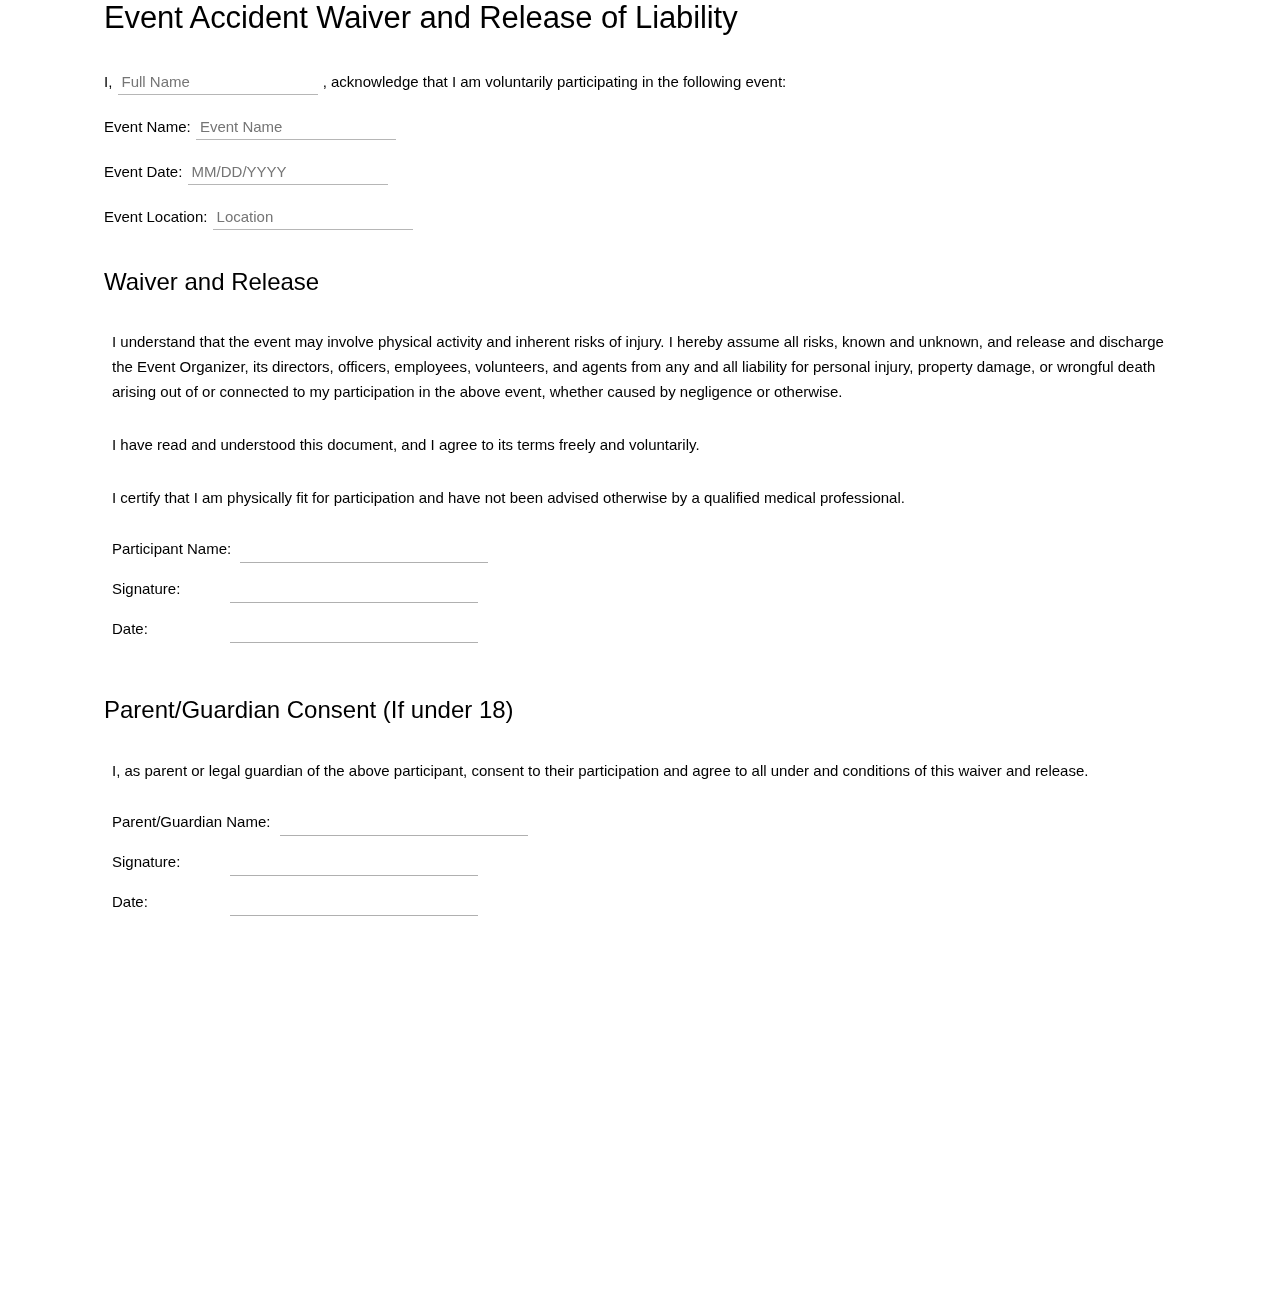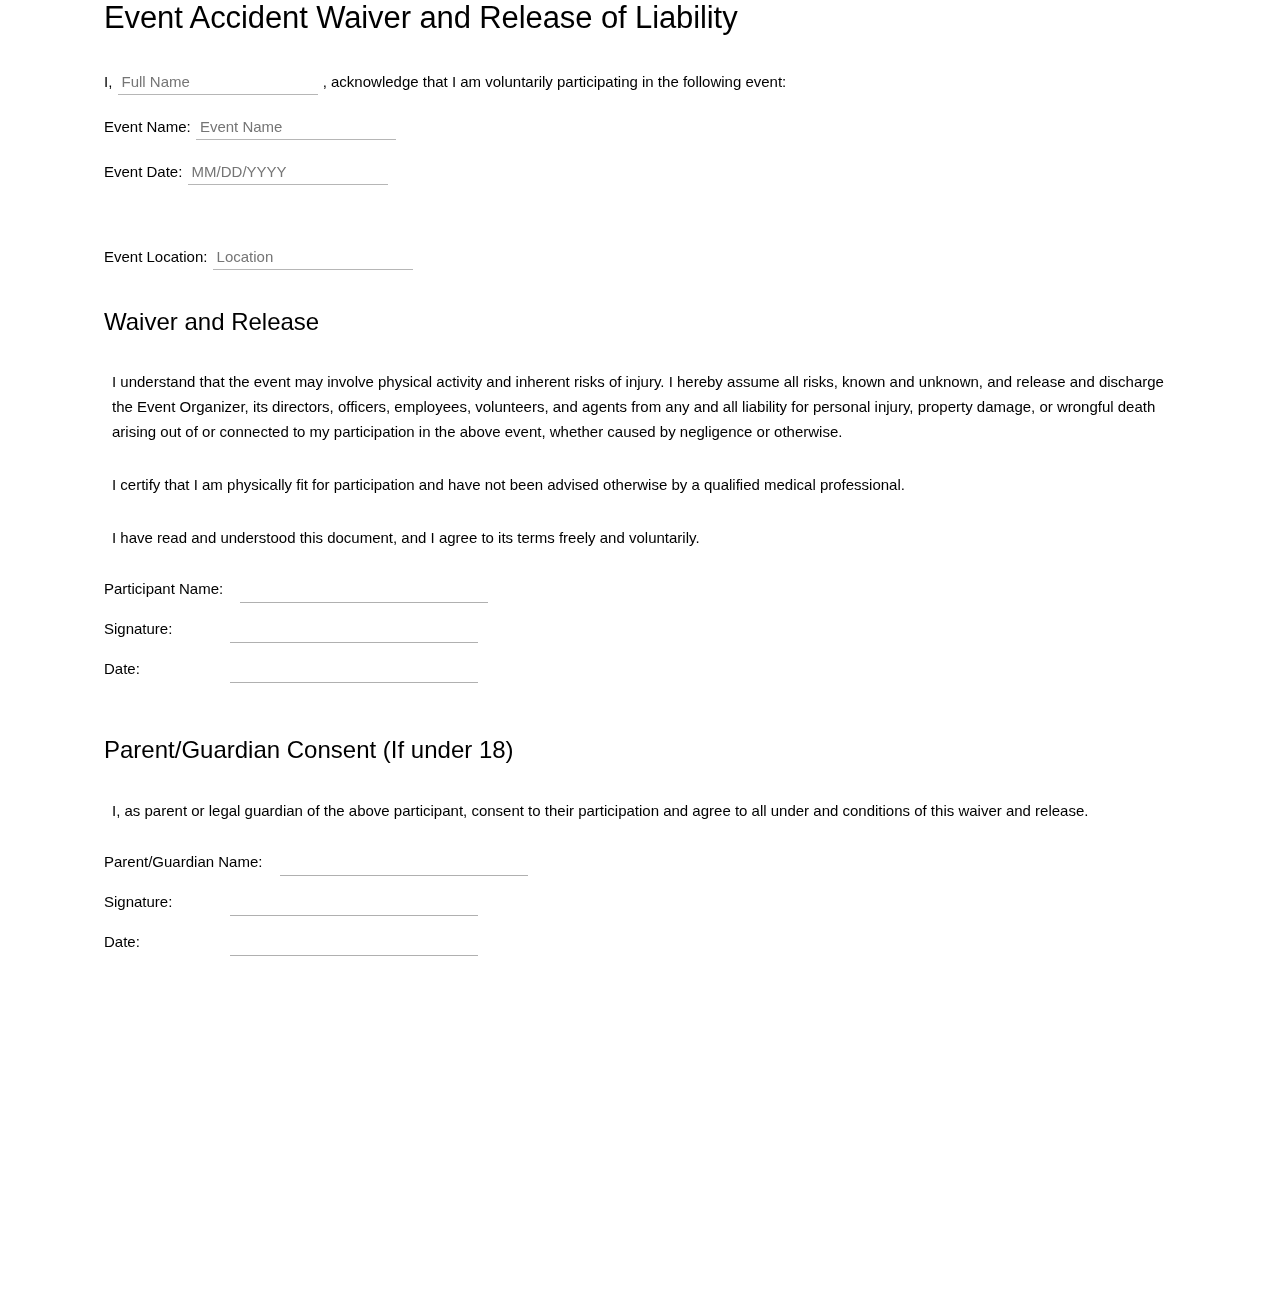--- a/index.html
+++ b/index.html
@@ -65,21 +65,21 @@
     color: #000;
     vertical-align: baseline;
   }
   .field-input::placeholder {
     color: #757575;
     opacity: 1;
   }
   .inp-fullname { width: 200px; }
   .inp-eventname { width: 200px; }
   .inp-eventdate { width: 200px; }
-  .inp-eventlocation { width: 200px; margin-top: 40px; }
+  .inp-eventlocation { width: 200px; }
 
   
   .form-row {
     margin-top: 22px;
     font-size: 15px;
     line-height: 20px;
     white-space: nowrap;
   }
   .form-row .row-label {
     display: inline-block;
@@ -111,21 +111,21 @@
   
   .sig-block { padding-top: 14px; }
   .sig-row {
     position: relative;
     height: 40px;
     font-size: 15px;
     line-height: 20px;
   }
   .sig-row .sig-label {
     position: absolute;
-    left: 0;
+    left: 8px;
     top: 7px;
     white-space: nowrap;
   }
   .sig-row .sig-line {
     position: absolute;
     border-bottom: 1px solid #b0b0b0;
     height: 0;
   }
 
   
@@ -164,23 +164,23 @@
 
     <div class="form-row">
       <span class="row-label">Event Location:</span>
       <input class="field-input inp-eventlocation" type="text" placeholder="Location" style="">
     </div>
 
     <h2 class="section-heading">Waiver and Release</h2>
 
     <p class="para first">I understand that the event may involve physical activity and inherent risks of injury. I hereby assume all risks, known and unknown, and release and discharge the Event Organizer, its directors, officers, employees, volunteers, and agents from any and all liability for personal injury, property damage, or wrongful death arising out of or connected to my participation in the above event, whether caused by negligence or otherwise.</p>
 
+    <p class="para">I have read and understood this document, and I agree to its terms freely and voluntarily.</p>
+
     <p class="para">I certify that I am physically fit for participation and have not been advised otherwise by a qualified medical professional.</p>
-
-    <p class="para">I have read and understood this document, and I agree to its terms freely and voluntarily.</p>
 
 
     <div class="sig-block">
       <div class="sig-row pi-name">
         <span class="sig-label">Participant Name:</span>
         <span class="sig-line"></span>
       </div>
       <div class="sig-row pi-sig">
         <span class="sig-label">Signature:</span>
         <span class="sig-line"></span>

